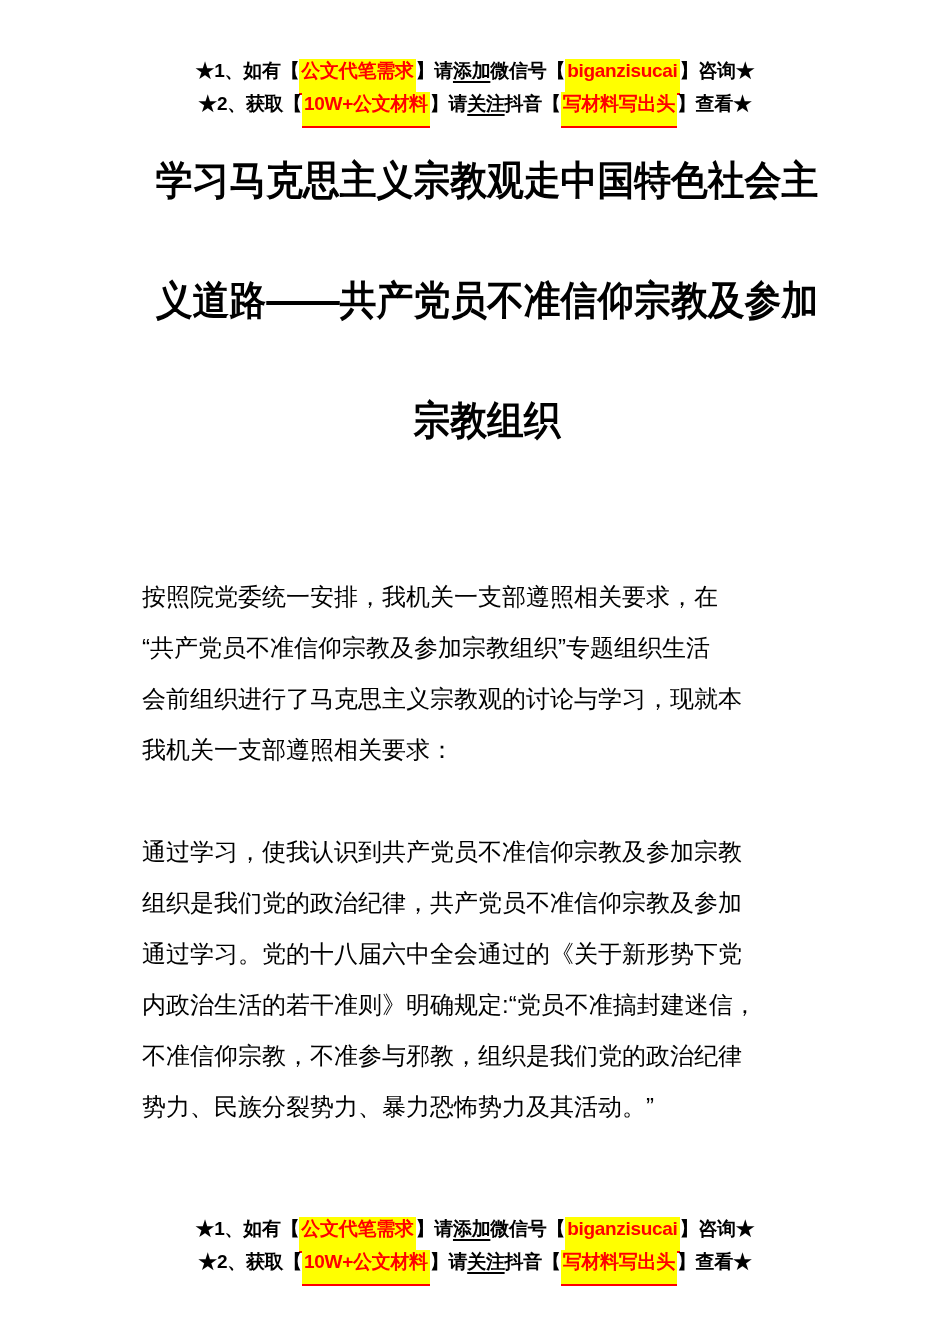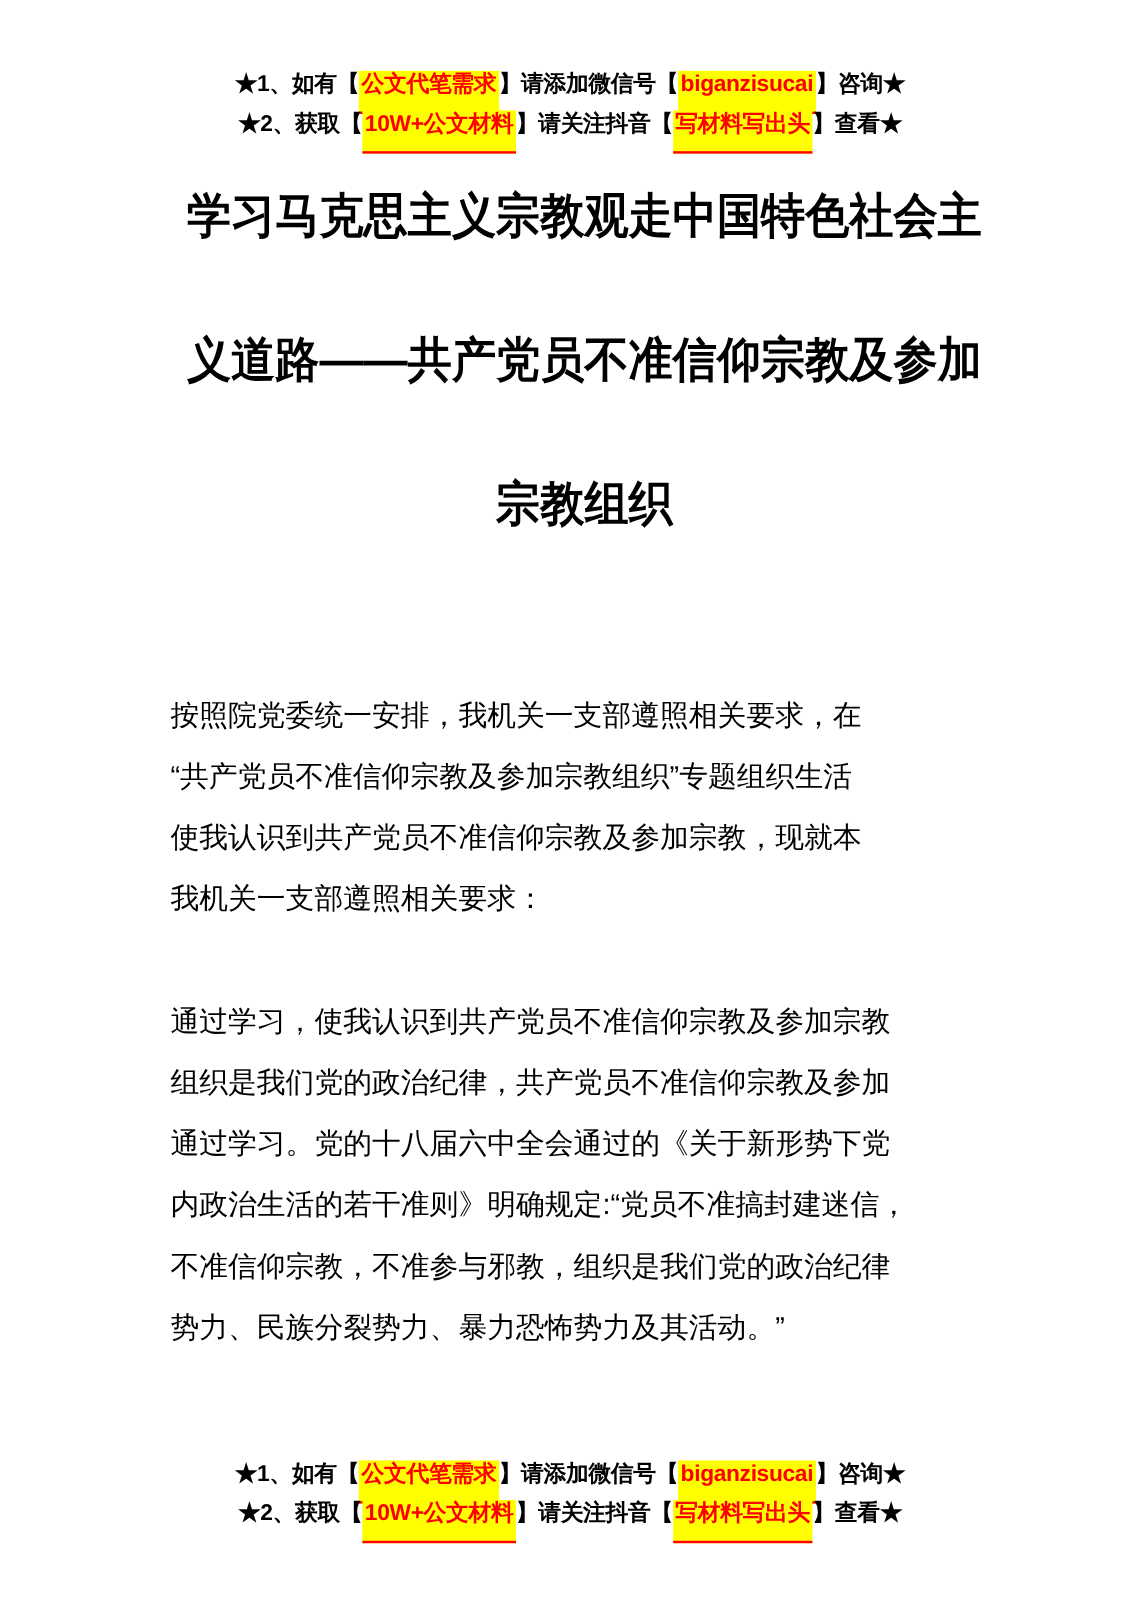--- a/index.html
+++ b/index.html
@@ -31,20 +31,21 @@
   }
   .notice-top { top: 54px; }
   .notice-bottom { top: 1212px; }
   .notice .hl {
     color: #ff0000;
     background: #ffff00;
     border-bottom: 2px solid #ff0000;
     padding: 1px 2px 12px 2px;
   }
   .notice .u {
+    text-decoration: underline;
     text-decoration-thickness: 2px;
     text-underline-offset: 4px;
     margin-top: 44px;
   }
 
   
   .title {
     position: absolute;
     top: 108px;
     left: 0;
@@ -92,21 +93,21 @@
   <h1 class="title">
     <div class="title-line">学习马克思主义宗教观走中国特色社会主</div>
     <div class="title-line">义道路——共产党员不准信仰宗教及参加</div>
     <div class="title-line">宗教组织</div>
   </h1>
 
   <div class="body-text">
     <div class="para">
       <div class="body-line">按照院党委统一安排，我机关一支部遵照相关要求，在</div>
       <div class="body-line">“共产党员不准信仰宗教及参加宗教组织”专题组织生活</div>
-      <div class="body-line">使我认识到共产党员不准信仰宗教及参加宗教，现就本</div>
+      <div class="body-line">会前组织进行了马克思主义宗教观的讨论与学习，现就本</div>
       <div class="body-line">我机关一支部遵照相关要求：</div>
     </div>
     <div class="para">
       <div class="body-line">通过学习，使我认识到共产党员不准信仰宗教及参加宗教</div>
       <div class="body-line">组织是我们党的政治纪律，共产党员不准信仰宗教及参加</div>
       <div class="body-line">通过学习。党的十八届六中全会通过的《关于新形势下党</div>
       <div class="body-line">内政治生活的若干准则》明确规定:“党员不准搞封建迷信，</div>
       <div class="body-line">不准信仰宗教，不准参与邪教，组织是我们党的政治纪律</div>
       <div class="body-line">势力、民族分裂势力、暴力恐怖势力及其活动。”</div>
     </div>

